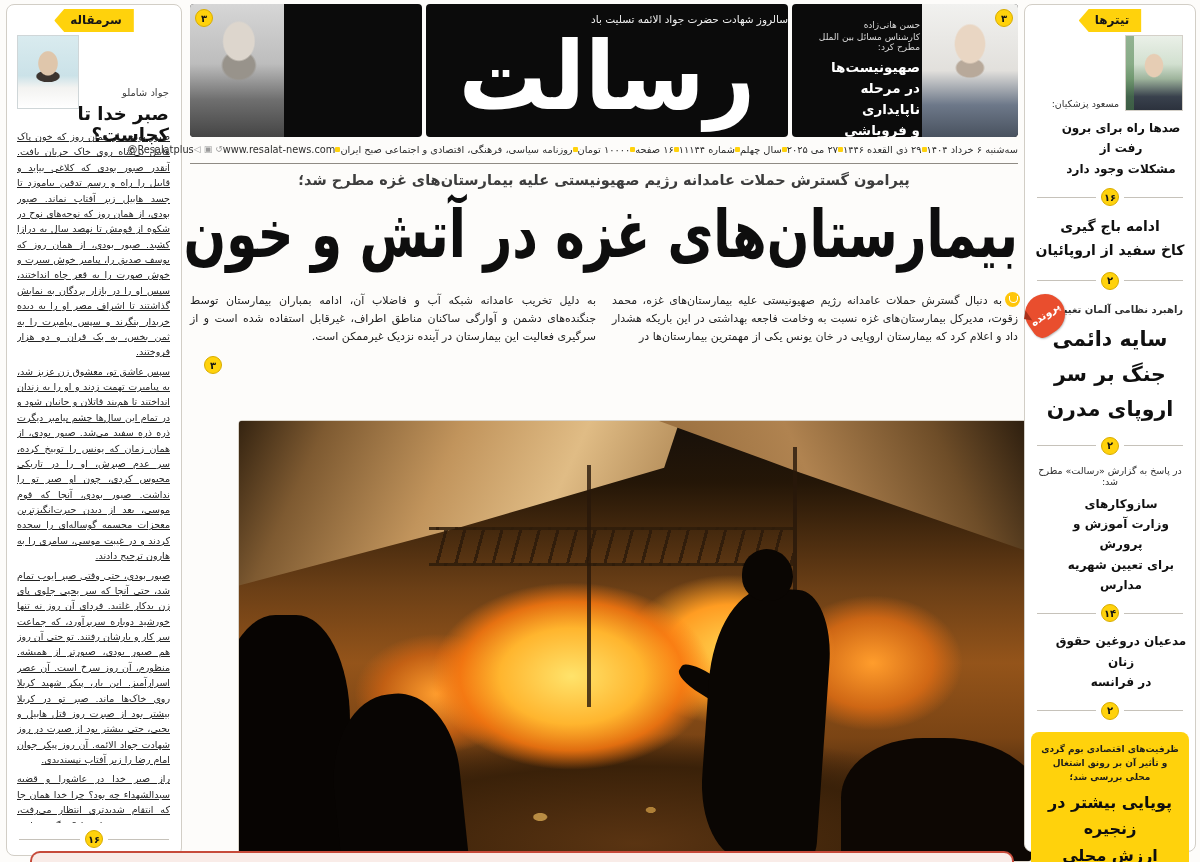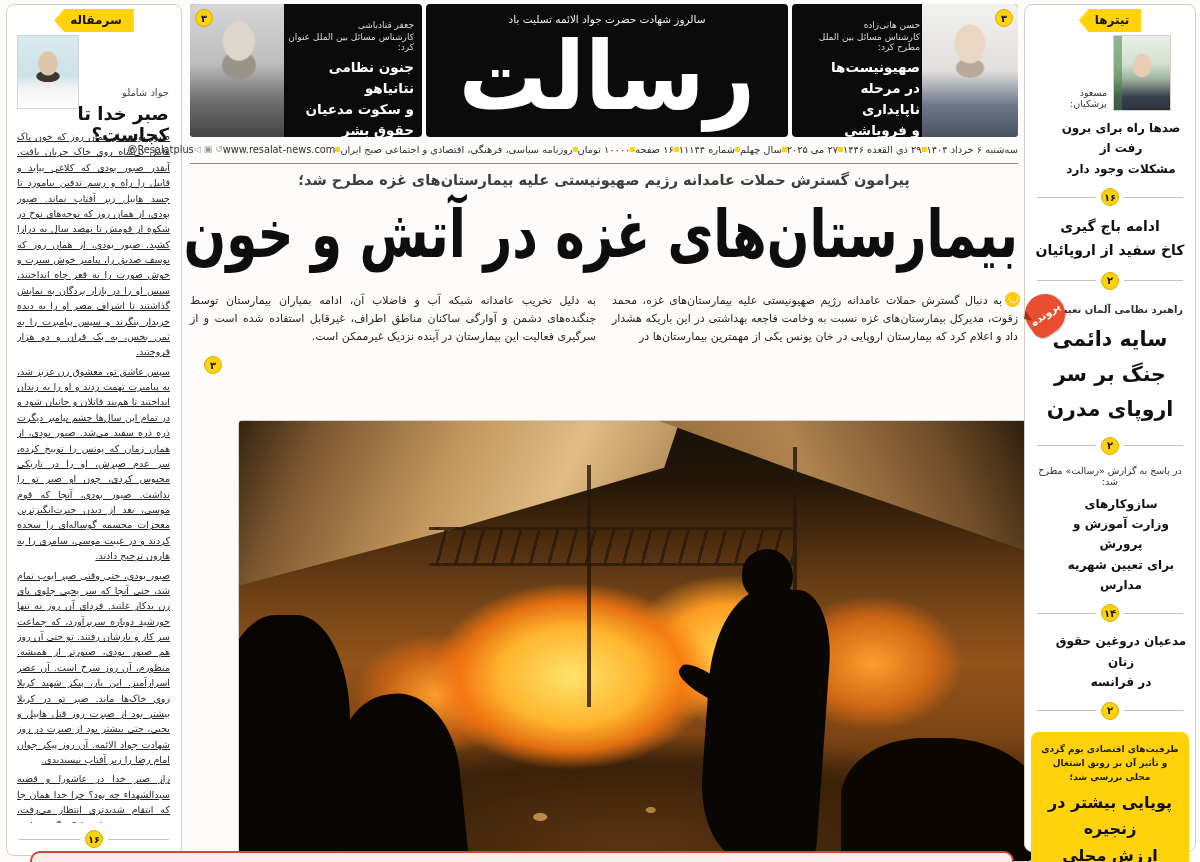--- a/index.html
+++ b/index.html
@@ -46,21 +46,21 @@
         radial-gradient(25px 32px at 50% 30%,#e9d6c3 58%,rgba(0,0,0,0) 64%),
         radial-gradient(26px 18px at 50% 48%,#b8a99a 50%,rgba(0,0,0,0) 58%),
         linear-gradient(180deg,#f1f1ef 0%,#e2e0dc 50%,#6d7889 76%,#49525f 100%);}
   .tl-text{position:absolute;left:96px;right:8px;top:16px;text-align:right;color:#fff;}
   .tr-text{position:absolute;right:98px;left:8px;top:16px;text-align:right;color:#fff;}
   .box-byline{font-size:9px;color:#d9d9d9;margin-bottom:2px;}
   .box-role{font-size:9px;color:#d9d9d9;margin-bottom:5px;}
   .box-title{font-size:13.5px;font-weight:bold;line-height:1.55;color:#fff;}
   .b3-l{position:absolute;left:5px;top:5px;}
   .b3-r{position:absolute;right:5px;top:5px;}
-  .mast-note{position:absolute;top:9px;left:0;right:0;text-align:center;font-size:10.5px;color:#f0f0f0;}
+  .mast-note{position:absolute;top:9px;left:0;right:0;font-size:10.5px;color:#f0f0f0;}
   .mast-title{position:absolute;top:22px;left:0;right:0;text-align:center;color:#ffffff;font-size:88px;font-weight:bold;
               line-height:1.15;transform:scaleY(1.08);letter-spacing:-2px;}
 
   
   .dateline{position:absolute;left:190px;top:141px;width:828px;height:16px;display:flex;align-items:center;
             justify-content:space-between;font-size:9.8px;color:#2c2c2c;white-space:nowrap;}
   .dateline .dot{width:5px;height:5px;background:#ffd20c;border-radius:1px;flex:0 0 auto;}
   .soc{display:inline-flex;gap:3px;color:#9a9a9a;font-size:9px;align-items:center;}
   .rule{position:absolute;left:190px;top:163px;width:828px;height:1px;background:#8f8b84;}
 
@@ -104,21 +104,21 @@
   .sil-l2{position:absolute;left:12%;bottom:-4%;width:16%;height:42%;background:#080503;border-radius:50% 45% 0 0;transform:rotate(-6deg);}
   .sil-r{position:absolute;right:-2%;bottom:-6%;width:26%;height:34%;background:#0d0703;border-radius:40% 50% 0 0;}
   .debris{position:absolute;left:30%;bottom:2%;width:40%;height:16%;
       background:radial-gradient(14px 8px at 20% 50%,#e8b65a 0 45%,rgba(0,0,0,0) 55%),
                  radial-gradient(10px 6px at 55% 40%,#d9a449 0 45%,rgba(0,0,0,0) 55%),
                  radial-gradient(12px 7px at 80% 60%,#c08a36 0 45%,rgba(0,0,0,0) 55%);opacity:.7;}
 
   
   .hl-box{position:absolute;left:1024px;top:4px;width:172px;height:848px;border:1px solid #d2cec6;border-radius:8px;background:#fff;}
   .hl-tag{top:4px;left:50%;transform:translateX(-50%);}
-  .hl-item1{margin:30px 24px 0;display:flex;gap:6px;align-items:flex-end;}
+  .hl-item1{margin:30px 12px 0;display:flex;gap:6px;align-items:flex-end;}
   .pz-photo{flex:0 0 auto;width:58px;height:76px;border:1px solid #d4d0c8;
       background:
         radial-gradient(15px 19px at 50% 40%,#e6cdb4 58%,rgba(0,0,0,0) 65%),
         linear-gradient(90deg,rgba(74,128,74,.55) 0 14%,rgba(0,0,0,0) 14%),
         linear-gradient(180deg,#eaf0e8 0%,#d2e0d0 38%,#9eb49c 58%,#39414d 82%,#2c323d 100%);}
   .hl-k1{font-size:9.5px;color:#333;padding-bottom:2px;}
   .hl-title{margin:7px 6px 0;text-align:center;font-weight:bold;color:#101010;line-height:1.7;}
   .t14{font-size:12px;margin-left:28px;} .t15{font-size:14px;} .t21{font-size:20.5px;line-height:1.72;}
   .hl-sep{margin:9px 12px;}
   .hl-kicker{margin:10px 8px 0;text-align:center;font-size:9.5px;color:#2e2e2e;}
@@ -155,27 +155,20 @@
     <div class="sep ed-sep">
       <i></i>
         <span class="badge">۱۶</span>
         <i></i>
     </div>
   </aside>
 
   <div class="tl-box">
     <div class="tl-photo"></div>
     <span class="badge b3-l">۳</span>
-    <div class="tl-text">
-      <div class="box-byline">جعفر قنادباشی</div>
-      <div class="box-role">کارشناس مسائل بین الملل عنوان کرد:</div>
-      <div class="box-title pre">جنون نظامی نتانیاهو
-و سکوت مدعیان
-حقوق بشر</div>
-    </div>
   </div>
 
   <div class="mast">
     <div class="mast-note">سالروز شهادت حضرت جواد الائمه تسلیت باد</div>
     <div class="mast-title">رسالت</div>
   </div>
 
   <div class="tr-box">
     <div class="tr-photo"></div>
     <span class="badge b3-r">۳</span>

